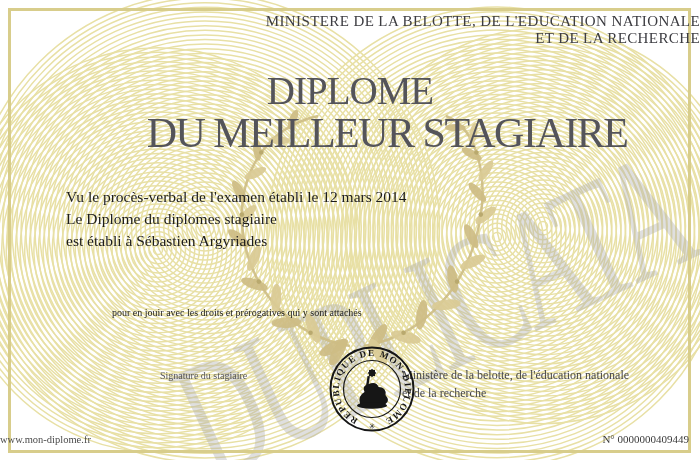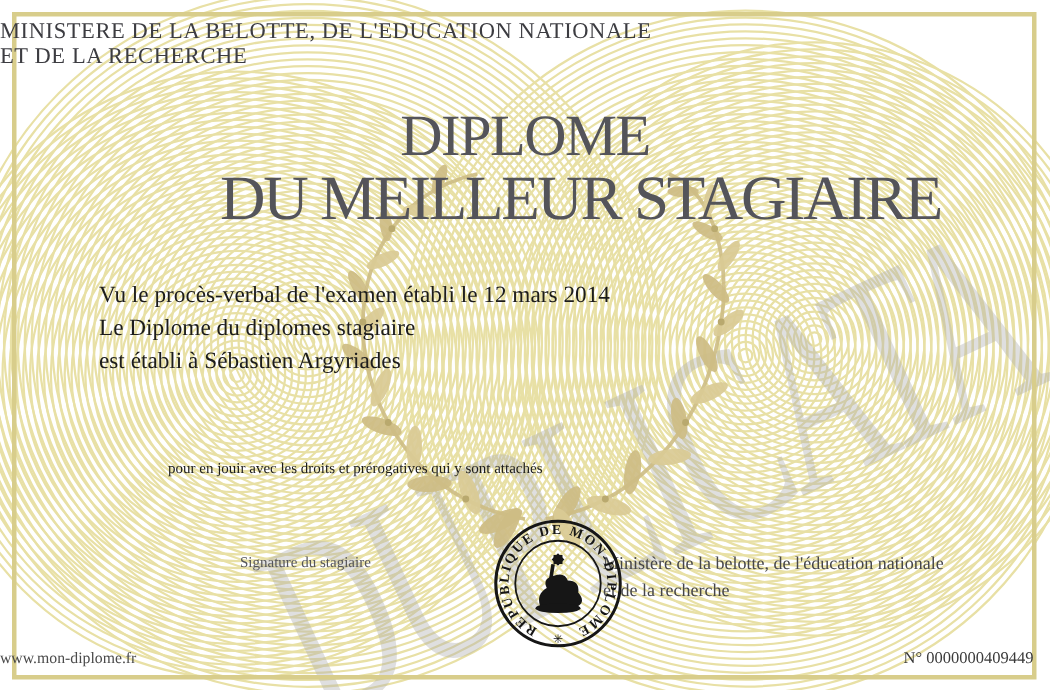--- a/index.html
+++ b/index.html
@@ -11,21 +11,21 @@
   #bg-svg{z-index:0;}
   .watermark{
     position:absolute;left:433px;top:316px;z-index:1;
     transform:translate(-50%,-50%) rotate(-25deg) scale(0.62,1);
     font-size:172px;font-weight:400;letter-spacing:-8px;white-space:nowrap;
     color:#b0b0b0;opacity:0.40;
   }
   #wreath-svg{z-index:2;}
   .frame{position:absolute;left:8px;top:8px;right:9px;bottom:7px;border:3px solid #d8cd8b;z-index:3;}
   .layer{position:absolute;z-index:4;}
-  .hdr{left:0;top:13px;width:100%;text-align:left;font-size:15px;line-height:17px;
+  .hdr{left:0;top:13px;width:100%;text-align:right;font-size:15px;line-height:17px;
        color:#3c3c41;letter-spacing:0.4px;}
   .title-line{left:0;width:100%;text-align:center;color:#54545a;}
   .t1{top:68px;font-size:39px;letter-spacing:-1px;border-radius:18px;}
   .t2{top:109px;font-size:42px;letter-spacing:-1.5px;margin-left:37px;}
   .recitals{left:66px;top:186px;font-size:15.5px;line-height:22px;color:#1c1c1c;}
   .attach{left:112px;top:307px;font-size:10px;color:#1c1c1c;}
   .sig{left:160px;top:370px;font-size:10px;color:#55555a;}
   .ministry{left:402px;top:366px;font-size:12px;line-height:18px;color:#45454a;}
   #seal-svg{position:absolute;left:328px;top:345px;z-index:5;}
   .foot-left{left:0;top:434px;font-size:10.5px;color:#4a4a4a;}

